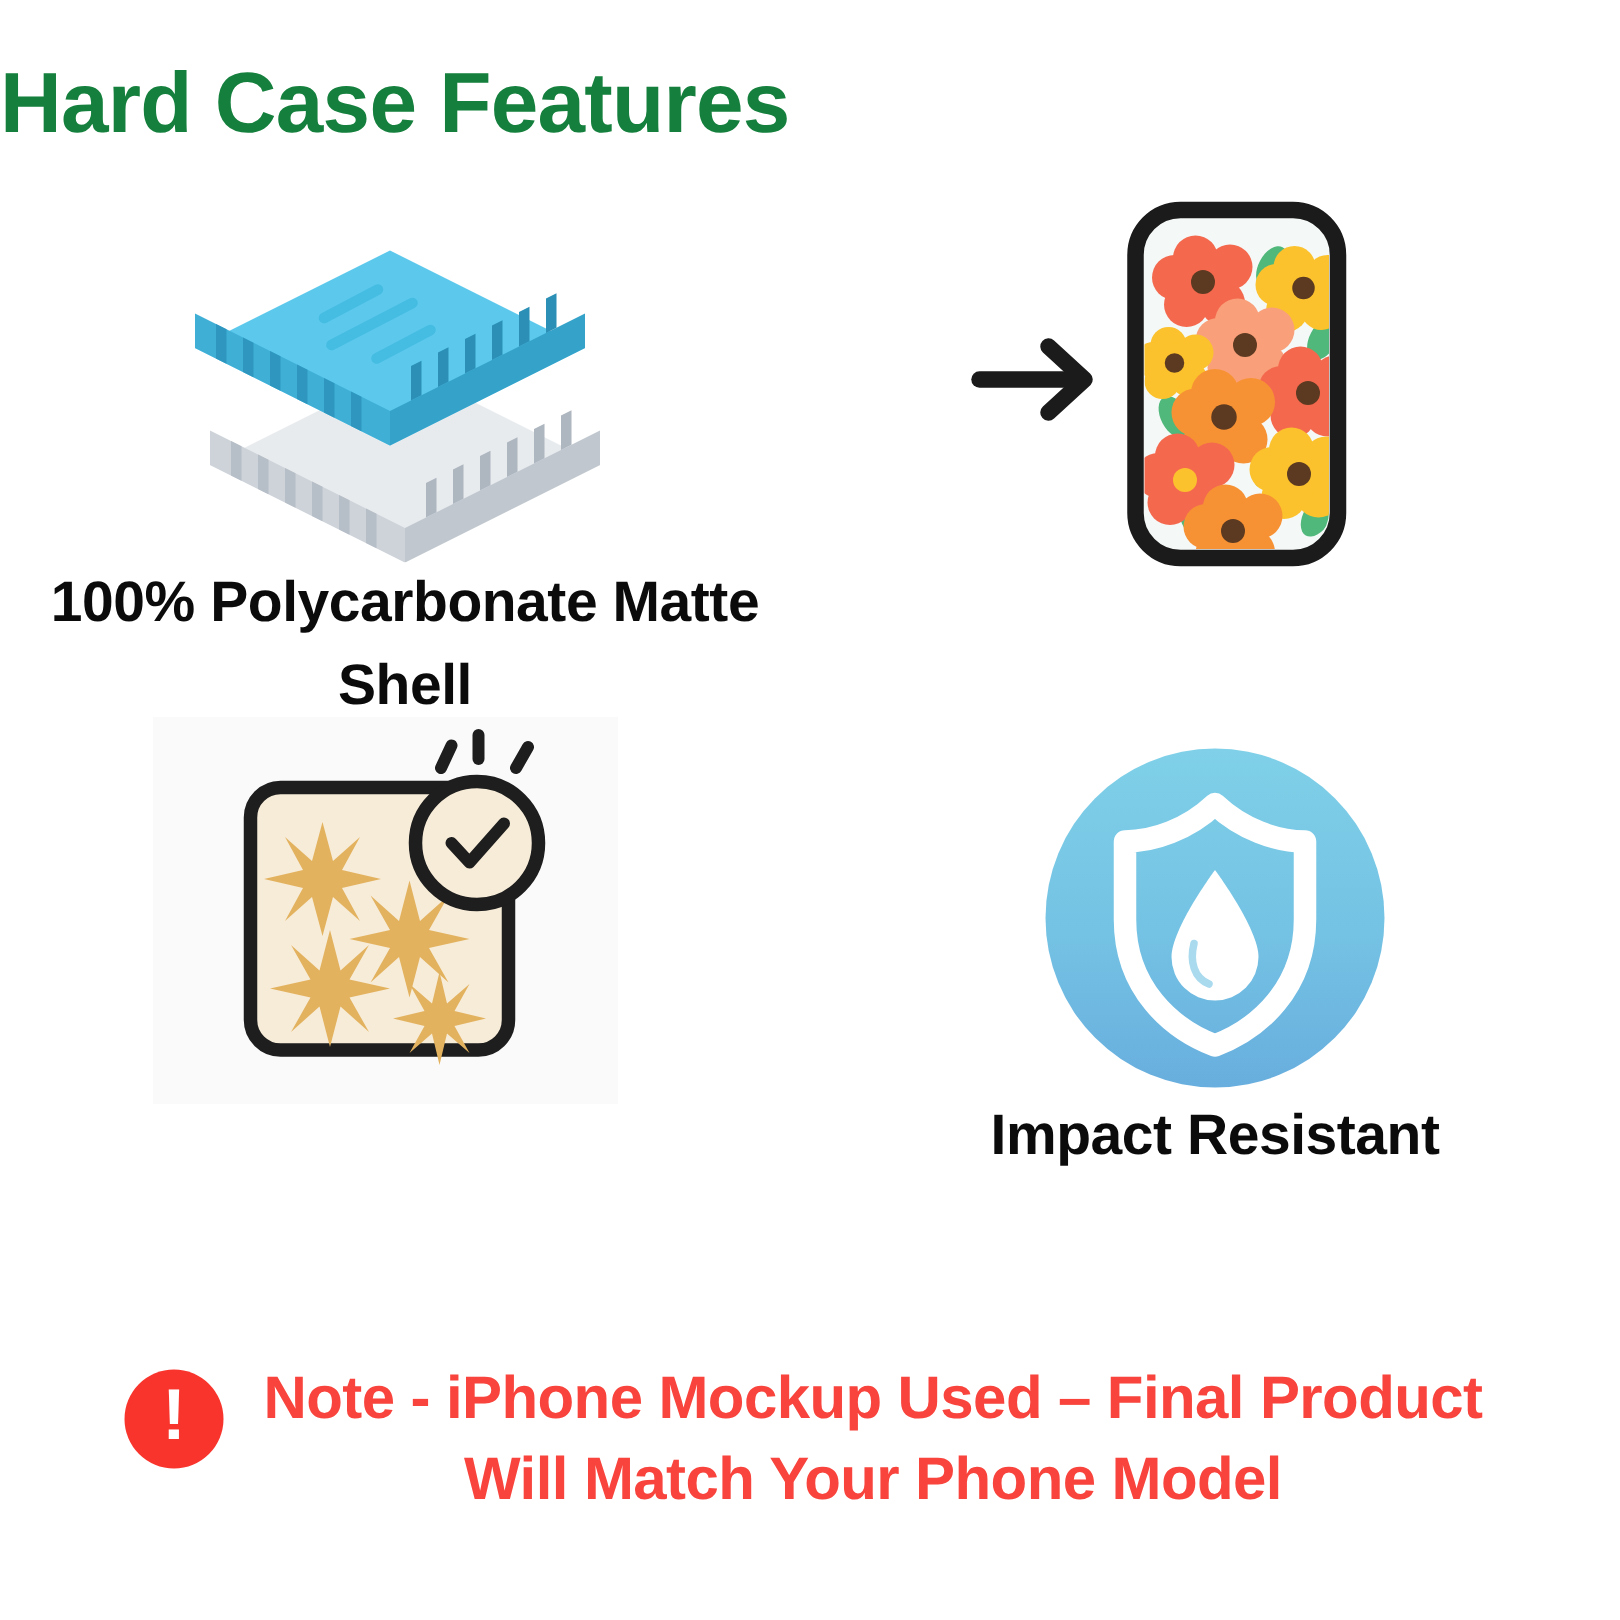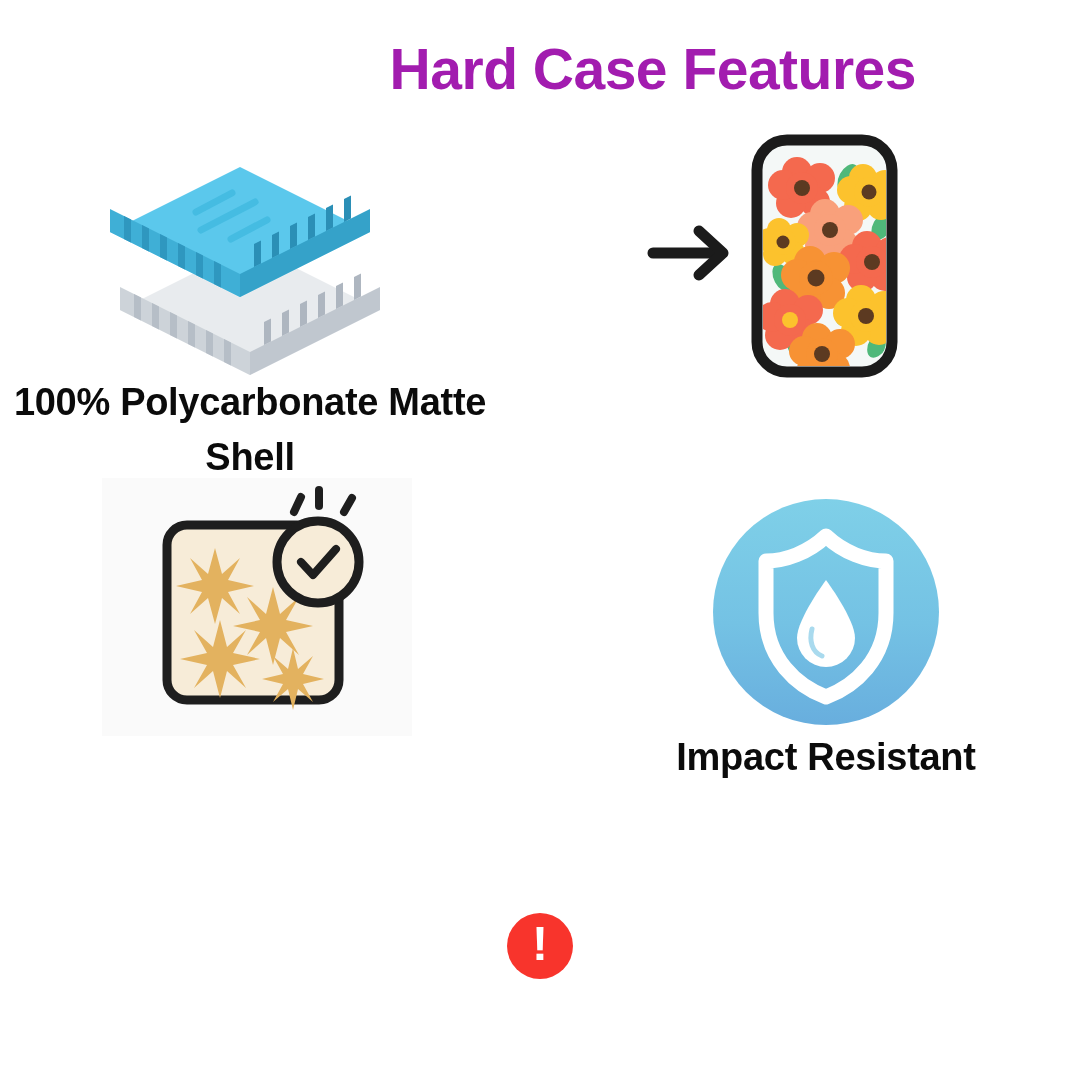--- a/index.html
+++ b/index.html
@@ -13,24 +13,24 @@
     font-family: "Liberation Sans", sans-serif;
     overflow: hidden;
     position: relative;
   }
 
   #page-title {
     position: absolute;
     top: 36px;
     left: 0;
     width: 916px;
-    text-align: right;
+    text-align: left;
     font-size: 57px;
     font-weight: bold;
-    color: #a21caf;
+    color: #15803d;
     letter-spacing: -0.5px;
   }
 
   .feature {
     position: absolute;
     width: 500px;
   }
 
   .feature-icon {
     position: relative;
@@ -44,24 +44,24 @@
     width: 100%;
     text-align: center;
     font-size: 38px;
     font-weight: bold;
     color: #0B0B0B;
     line-height: 1.45;
     letter-spacing: -0.3px;
   }
 
   
-  #feature-polycarbonate { left: 0;   top: 160px; }
+  #feature-polycarbonate { left: 20px;   top: 160px; }
   #feature-edge-print    { left: 560px; top: 130px; }
   #feature-never-fading  { left: 5px;   top: 470px; }
-  #feature-impact        { left: 576px; top: 495px; }
+  #feature-impact        { left: 560px; top: 495px; }
 
   #feature-polycarbonate .feature-icon { height: 215px; }
   #feature-edge-print .feature-icon    { height: 250px; }
   #feature-never-fading .feature-icon  { height: 262px; }
   #feature-impact .feature-icon        { height: 235px; }
 
   
   #matte-print-backdrop {
     position: absolute;
     left: 102px;
@@ -345,13 +345,14 @@
       <path d="M103 134 C 100 146, 103 157, 113 161" fill="none" stroke="#A9DAEE" stroke-width="5" stroke-linecap="round"></path>
     </svg>
   </div>
   <div class="feature-caption">Impact Resistant</div>
 </div>
 
 <div id="note-row">
   <div id="note-badge">
     <span>!</span>
   </div>
+  <div id="note-text">Note - iPhone Mockup Used – Final Product Will Match Your Phone Model</div>
 </div>
 
 </body></html>

